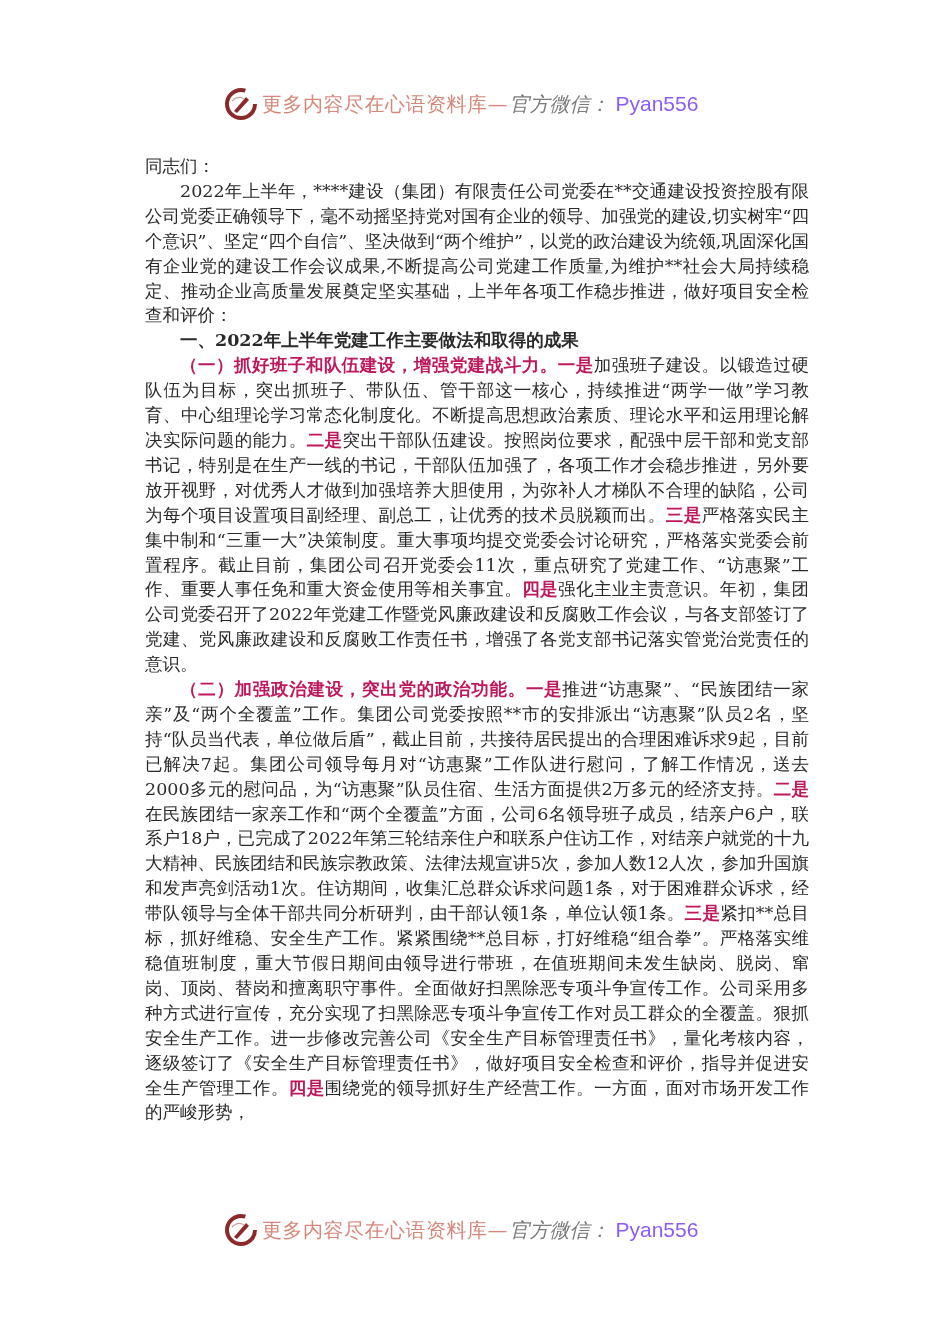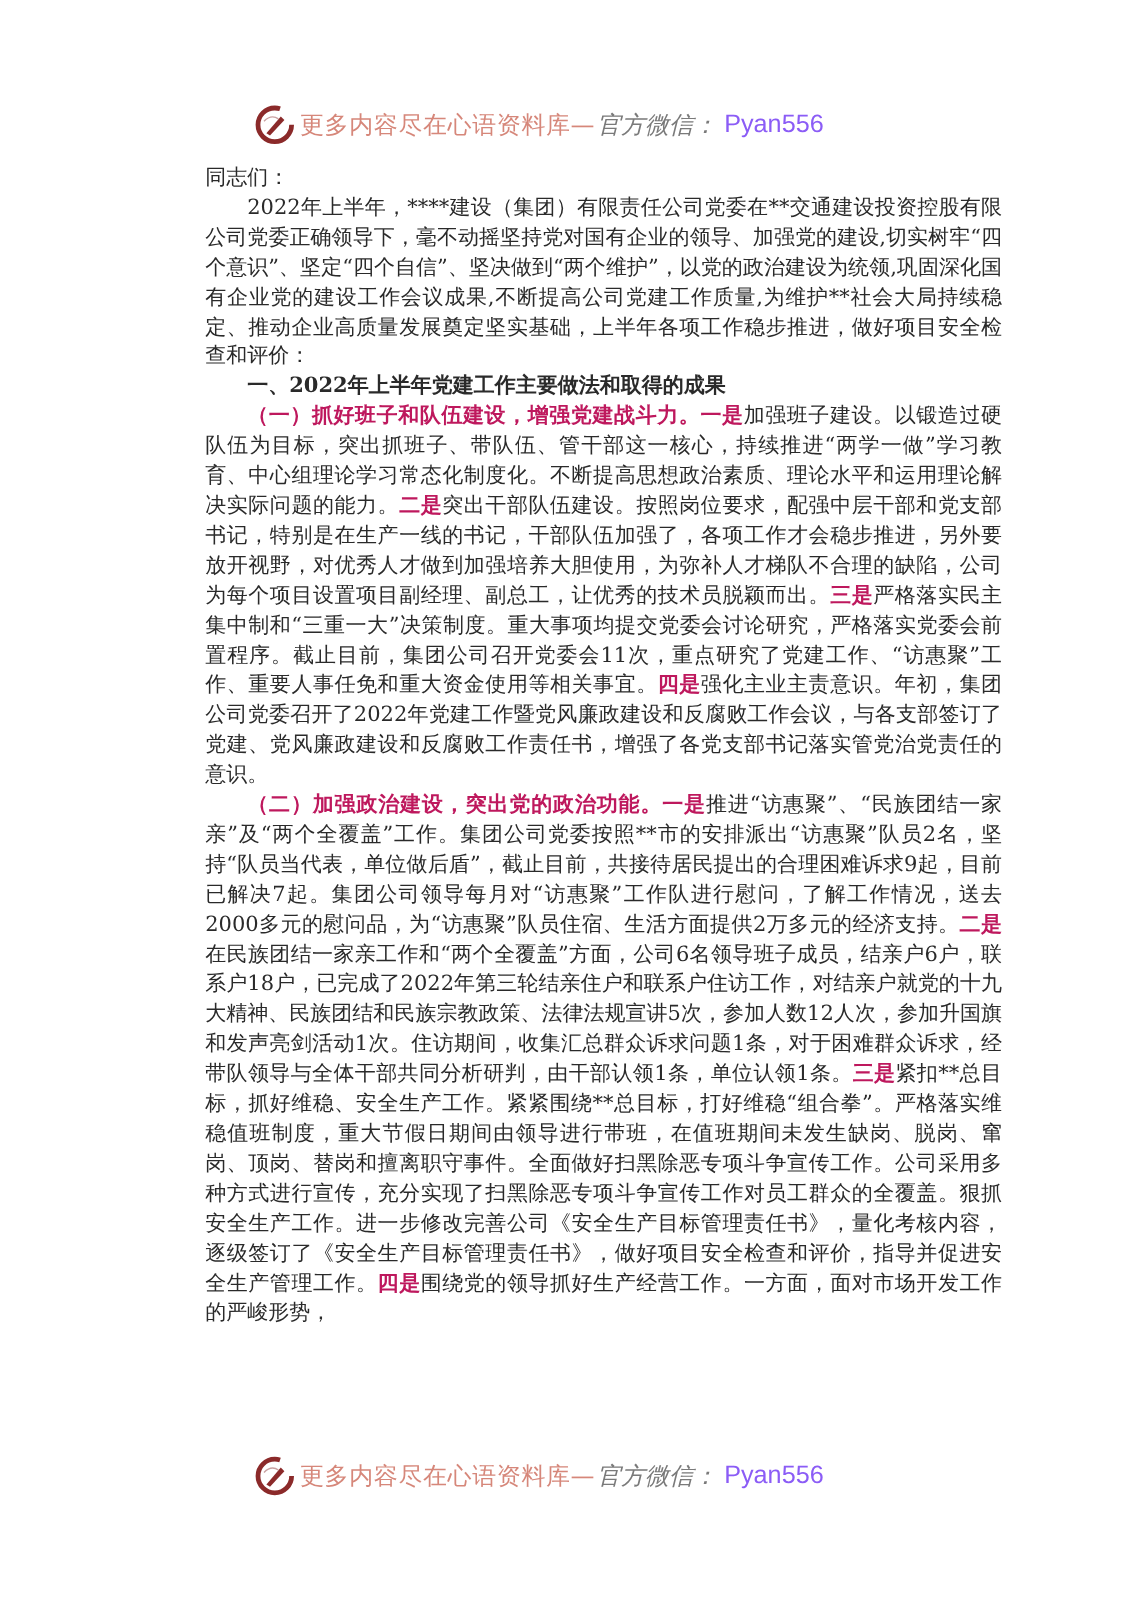--- a/index.html
+++ b/index.html
@@ -1,25 +1,25 @@
 <!DOCTYPE html>
 <html><head>
 <meta charset="utf-8">
 <style>
   html, body { margin: 0; padding: 0; background: #ffffff; }
   body { width: 950px; height: 1344px; position: relative; overflow: hidden; }
-  .banner { position: absolute; left: 212px; height: 40px; display: flex; align-items: center; }
+  .banner { position: absolute; left: 224px; height: 40px; display: flex; align-items: center; }
   .banner.top { top: 84px; }
   .banner.bottom { top: 1210px; }
   .logo { width: 34px; height: 34px; margin-right: 4px; }
   .banner-cn { font-family: "DejaVu Serif", serif; font-size: 20px; color: #d6877a; letter-spacing: 0.5px; }
   .banner-dash { color: #d6877a; font-family: "DejaVu Sans", sans-serif; font-size: 20px; }
   .banner-wx { font-family: "DejaVu Serif", serif; font-size: 20px; color: #7a7a7a; font-style: italic; margin-left: 2px; text-align: center; }
   .banner-id { font-family: "Liberation Sans", sans-serif; font-size: 21px; color: #8b5cf6; margin-left: 6px; }
-  .doc { position: absolute; left: 145px; top: 136px; width: 664px; font-family: "DejaVu Serif", serif; font-size: 17.5px; line-height: 24.9px; color: #2a2a2a; text-align: justify; margin-left: 26px; }
+  .doc { position: absolute; left: 145px; top: 154px; width: 664px; font-family: "DejaVu Serif", serif; font-size: 17.5px; line-height: 24.9px; color: #2a2a2a; text-align: justify; }
   .doc p { margin: 0; }
   .indent { text-indent: 2em; }
   .h1 { text-indent: 2em; font-weight: bold; }
   b { font-weight: bold; color: #be185d; }
 </style>
 </head>
 <body>
 
 <div class="banner top">
   <svg class="logo" viewBox="0 0 34 34">

